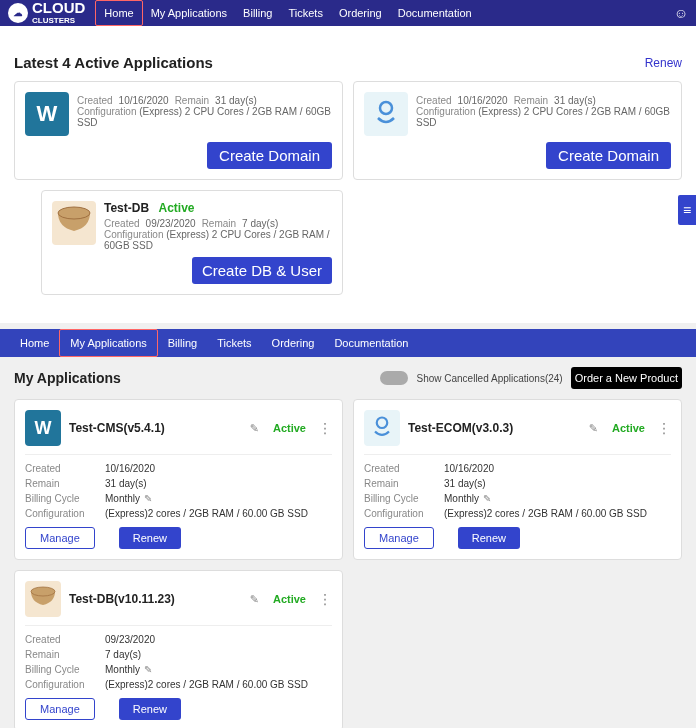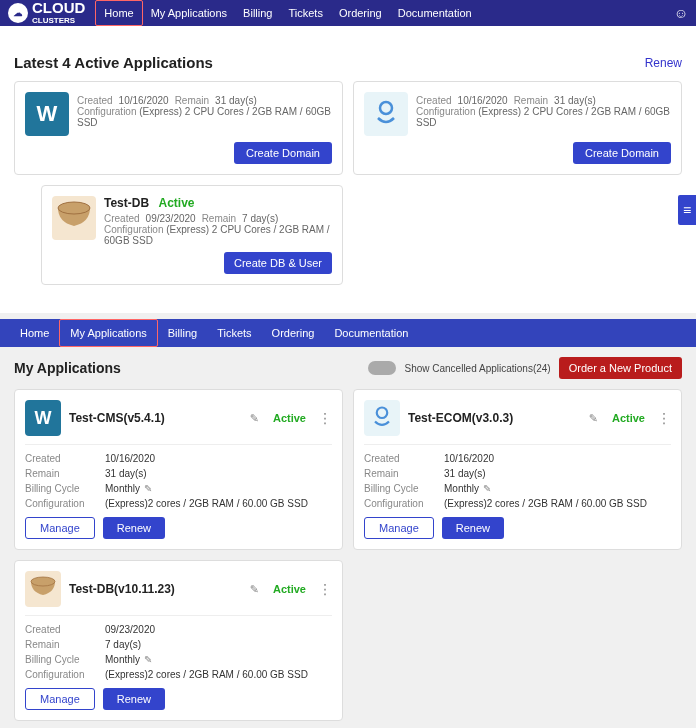--- a/index.html
+++ b/index.html
@@ -115,31 +115,31 @@
     .app-config { font-size: 10px; color: #666; }
     .app-config label { color: #888; }
 
     .btn-create {
       align-self: flex-end;
       background: #3344cc;
       color: white;
       border: none;
       border-radius: 3px;
       padding: 5px 12px;
-      font-size: 11px;
+      font-size: 15px;
       cursor: pointer;
     }
     .btn-create-db {
       align-self: flex-end;
       background: #3344cc;
       color: white;
       border: none;
       border-radius: 3px;
       padding: 5px 10px;
-      font-size: 11px;
+      font-size: 15px;
       cursor: pointer;
     }
 
     
     .second-nav {
       background: #3344bb;
       display: flex;
       align-items: center;
       height: 28px;
       padding: 0 10px;
@@ -185,25 +185,25 @@
       color: #444;
     }
     .toggle {
       width: 28px; height: 14px;
       background: #aaa;
       border-radius: 7px;
       display: inline-block;
       position: relative;
     }
     .btn-order {
-      background: #b91c1c;
+      background: #000000;
       color: white;
       border: none;
       border-radius: 3px;
-      padding: 5px 10px;
+      padding: 5px 4px;
       font-size: 11px;
       cursor: pointer;
     }
 
     
     .app-detail-grid {
       display: grid;
       grid-template-columns: 1fr 1fr;
       gap: 10px;
     }
@@ -239,21 +239,21 @@
     }
     .adc-row label {
       color: #888;
       width: 80px;
       flex-shrink: 0;
     }
     .adc-row span { color: #333; }
 
     .adc-actions {
       display: flex;
-      gap: 8px;
+      gap: 24px;
       margin-top: 8px;
     }
     .btn-manage {
       border: 1px solid #3344cc;
       color: #3344cc;
       background: white;
       border-radius: 3px;
       padding: 4px 14px;
       font-size: 11px;
       cursor: pointer;

